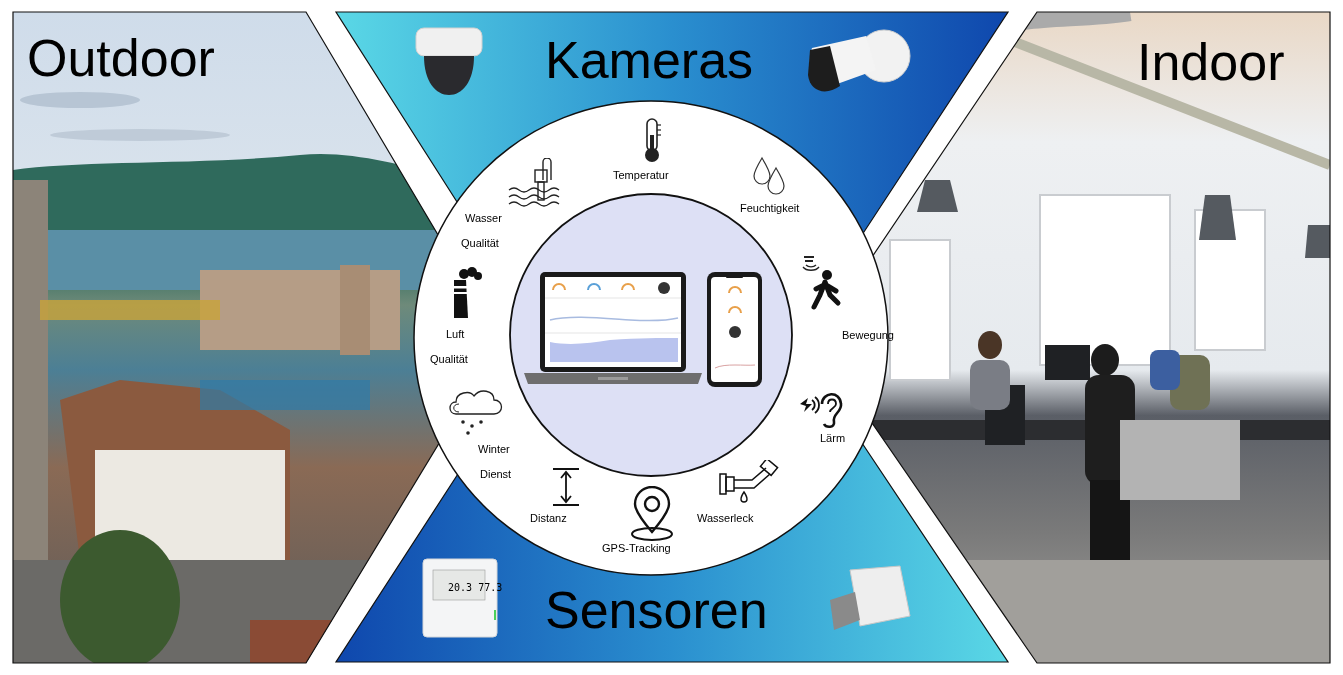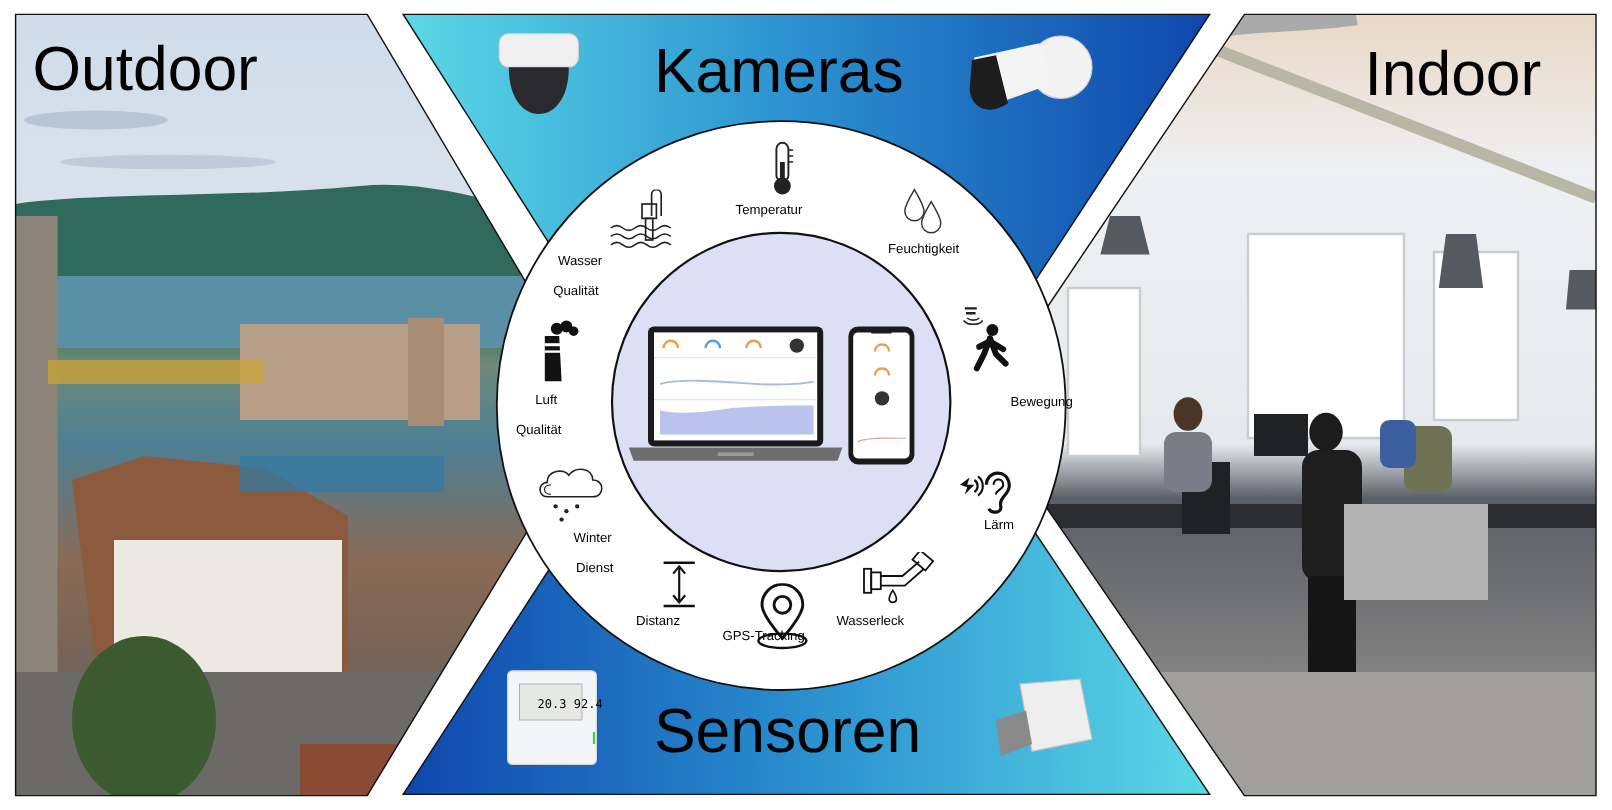--- a/index.html
+++ b/index.html
@@ -159,21 +159,21 @@
     </g>
   </svg>
 
   <div class="label big" style="left:27px; top:32px;">Outdoor</div>
   <div class="label big" style="left:1137px; top:36px;">Indoor</div>
   <div class="label big" style="left:545px; top:584px;">Sensoren</div>
   <div class="label big" style="left:545px; top:34px;">Kameras</div>
 
   <div class="label" style="left:448px; top:582px; font-size:10px; font-family:'DejaVu Sans Mono', monospace;">
     <span>20.3</span>
-    <span>92.4</span>
+    <span>77.3</span>
   </div>
 
   <svg class="icon" style="left:640px; top:117px;" width="24" height="48" viewBox="0 0 24 48">
     <rect x="7" y="2" width="10" height="32" rx="5" fill="none" stroke="#222" stroke-width="1.6"></rect>
     <circle cx="12" cy="38" r="7" fill="#222"></circle>
     <rect x="10" y="18" width="4" height="18" fill="#222"></rect>
     <g stroke="#222" stroke-width="1.2">
         <line x1="17" y1="8" x2="21" y2="8"></line>
         <line x1="17" y1="13" x2="21" y2="13"></line>
         <line x1="17" y1="18" x2="21" y2="18"></line>
@@ -210,21 +210,21 @@
     <rect x="44" y="2" width="14" height="10" transform="rotate(40 51 7)" fill="none" stroke="#111" stroke-width="1.5"></rect>
     <path d="M26,32 C22,38 22,42 26,42 C30,42 30,38 26,32 Z" fill="none" stroke="#111" stroke-width="1.4"></path>
   </svg>
   <div class="label ring-label" style="left:697px; top:512px;">Wasserleck</div>
 
   <svg class="icon" style="left:630px; top:486px;" width="44" height="56" viewBox="0 0 44 56">
     <path d="M22,46 C10,32 5,24 5,18 a17,17 0 0 1 34,0 C39,24 34,32 22,46 Z" fill="none" stroke="#111" stroke-width="2.4"></path>
     <circle cx="22" cy="18" r="7" fill="none" stroke="#111" stroke-width="2.4"></circle>
     <ellipse cx="22" cy="48" rx="20" ry="6" fill="none" stroke="#111" stroke-width="2"></ellipse>
   </svg>
-  <div class="label ring-label" style="left:602px; top:524px;">GPS-Tracking</div>
+  <div class="label ring-label" style="left:602px; top:542px;">GPS-Tracking</div>
 
   <svg class="icon" style="left:552px; top:466px;" width="28" height="44" viewBox="0 0 28 44">
     <line x1="1" y1="3" x2="27" y2="3" stroke="#111" stroke-width="2"></line>
     <line x1="1" y1="39" x2="27" y2="39" stroke="#111" stroke-width="2"></line>
     <line x1="14" y1="7" x2="14" y2="35" stroke="#111" stroke-width="1.8"></line>
     <path d="M9,12 L14,6 L19,12 M9,30 L14,36 L19,30" stroke="#111" stroke-width="1.8" fill="none"></path>
   </svg>
   <div class="label ring-label" style="left:530px; top:512px;">Distanz</div>
 
   <svg class="icon" style="left:446px; top:384px;" width="62" height="56" viewBox="0 0 62 56">

